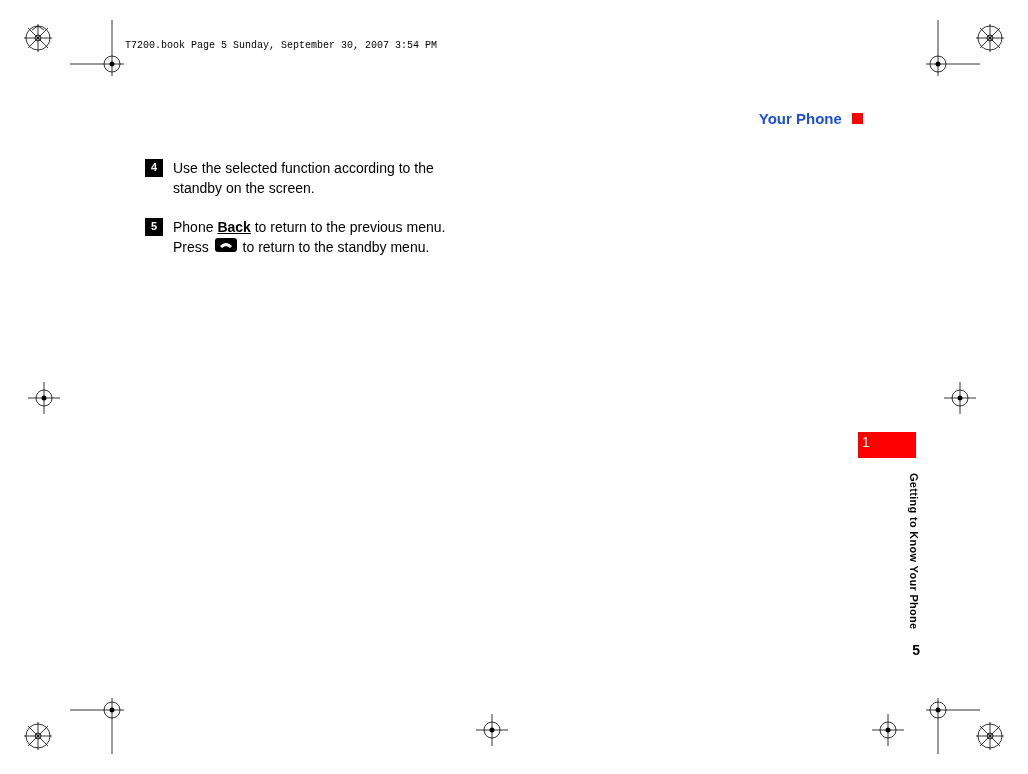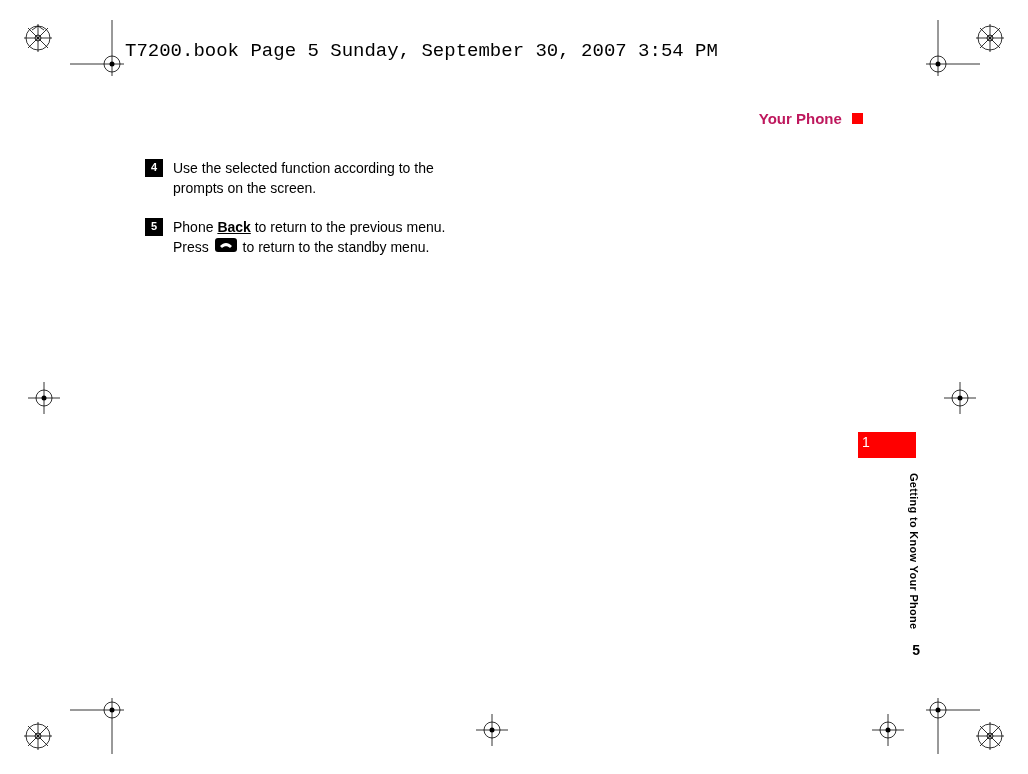--- a/index.html
+++ b/index.html
@@ -52,32 +52,32 @@
     .cross-right { top: 378px; right: 48px; }
     .cross-bottom-mid { bottom: 24px; left: 472px; }
     .cross-bottom-right { bottom: 24px; right: 120px; }
 
     
     .fm-header {
       position: absolute;
       top: 40px;
       left: 125px;
       font-family: "Courier New", monospace;
-      font-size: 19px;
+      font-size: 10px;
       color: #000;
     }
 
     
     .running-header {
       position: absolute;
       top: 110px;
       right: 165px;
       font-size: 15px;
       font-weight: bold;
-      color: #be185d;
+      color: #1d4ed8;
     }
     .hdr-square {
       display: inline-block;
       width: 11px;
       height: 11px;
       background: #ff0000;
       margin-left: 6px;
       vertical-align: baseline;
       position: relative;
       top: 0px;
@@ -299,21 +299,21 @@
 <div class="fm-header">T7200.book  Page 5  Sunday, September 30, 2007  3:54 PM</div>
 
 <div class="running-header">
   <span>Your Phone</span>
   <span class="hdr-square"></span>
 </div>
 
 <div class="body-col">
   <div class="step">
     <div class="step-num">4</div>
-    <div class="step-text">Use the selected function according to the prompts on the screen.</div>
+    <div class="step-text">Use the selected function according to the standby on the screen.</div>
   </div>
   <div class="step">
     <div class="step-num">5</div>
     <div class="step-text">
       <span>Phone </span><b>Back</b><span> to return to the previous menu. Press </span><span class="end-key-icon"><svg width="22" height="14" viewBox="0 0 22 14">
             <rect x="0" y="0" width="22" height="14" rx="3" fill="#000"></rect>
             <path d="M5 8 C 9 4, 13 4, 17 8 L15 10 C 12.5 7.5, 9.5 7.5, 7 10 Z" fill="#fff"></path>
           </svg></span><span> to return to the standby menu.</span>
     </div>
   </div>

